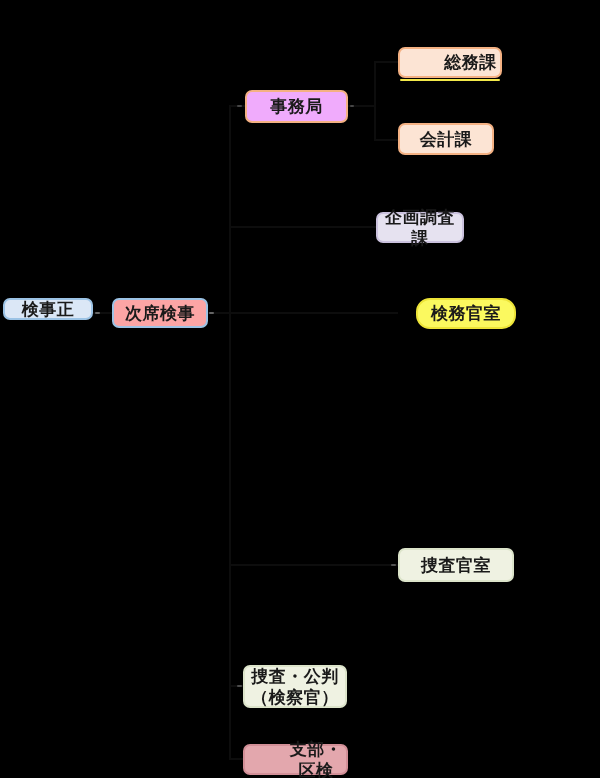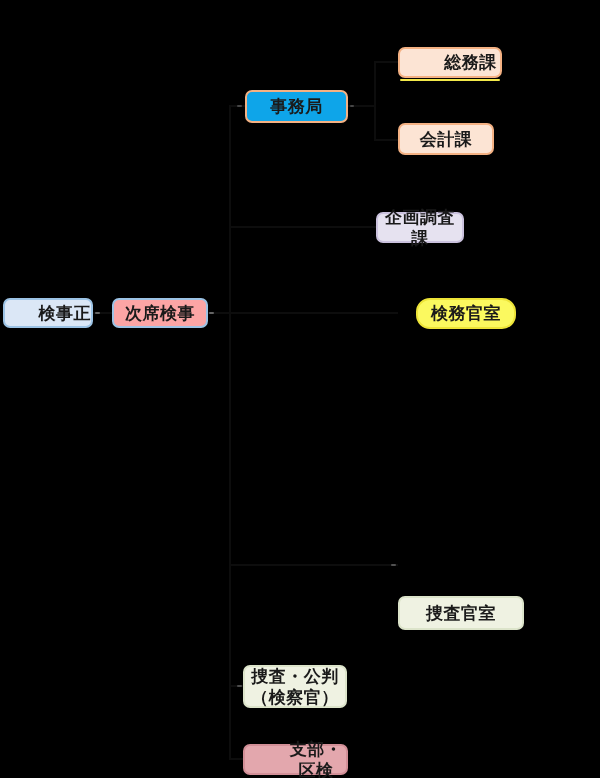--- a/index.html
+++ b/index.html
@@ -13,28 +13,28 @@
   
   .node{
     position:absolute;box-sizing:border-box;
     display:flex;align-items:center;justify-content:center;
     border:2px solid;border-radius:7px;
     font-size:17px;font-weight:600;line-height:21px;
     color:#1a1a1a;letter-spacing:0.5px;text-align:center;
   }
   .node-label{white-space:pre-line;}
   
-  #n-kenjisei     {left:3px;  top:298px;width:90px; height:30px;justify-content:flex-end;}
+  #n-kenjisei     {left:3px;  top:298px;width:90px; height:22px;}
   #n-jiseki       {left:112px;top:298px;width:96px; height:30px;}
   #n-jimukyoku    {left:245px;top:90px; width:103px;height:33px;}
   #n-soumuka      {left:398px;top:47px; width:104px;height:31px;padding-left:41px;}
   #n-kaikeika     {left:398px;top:123px;width:96px;height:32px;}
   #n-kikaku       {left:376px;top:212px;width:88px;height:31px;}
   #n-kenmu        {left:416px;top:298px;width:100px;height:31px;border-radius:14px;}
-  #n-sousakan     {left:398px;top:548px;width:126px;height:34px;margin-top:48px;}
+  #n-sousakan     {left:398px;top:548px;width:116px;height:34px;}
   #n-sousakouhan  {left:243px;top:665px;width:104px;height:43px;text-align:right;}
   #n-shibu        {left:243px;top:744px;width:105px;height:31px;}
   
   .connector{position:absolute;background:#0d0d0d;}
   .c-h{height:2px;} .c-v{width:2px;}
   
   .dash{position:absolute;height:2px;background:#8b8b8b;opacity:.7;border-radius:1px;}
   #d1{left:95px; top:312px;width:5px;}
   #d2{left:209px;top:312px;width:5px;}
   #d3{left:237px;top:105px;width:5px;opacity:.45;}
@@ -72,21 +72,21 @@
   <div class="underline-artifact" style="background-color: rgb(243, 233, 74);"></div>
 
   <div class="node" id="n-kenjisei" style="background-color: rgb(219, 231, 246); border-color: rgb(156, 195, 229);">
     <span class="node-label">検事正</span>
   </div>
 
   <div class="node" id="n-jiseki" style="background-color: #fca5a5; border-color: rgb(156, 195, 229);">
     <span class="node-label">次席検事</span>
   </div>
 
-  <div class="node" id="n-jimukyoku" style="background-color: #0ea5e9; border-color: rgb(244, 177, 131);">
+  <div class="node" id="n-jimukyoku" style="background-color: #f0abfc; border-color: rgb(244, 177, 131);">
     <span class="node-label">事務局</span>
   </div>
 
   <div class="node" id="n-soumuka" style="background-color: rgb(252, 228, 212); border-color: rgb(244, 177, 131);">
     <span class="node-label">総務課</span>
   </div>
 
   <div class="node" id="n-kaikeika" style="background-color: rgb(252, 228, 212); border-color: rgb(244, 177, 131);">
     <span class="node-label">会計課</span>
   </div>

